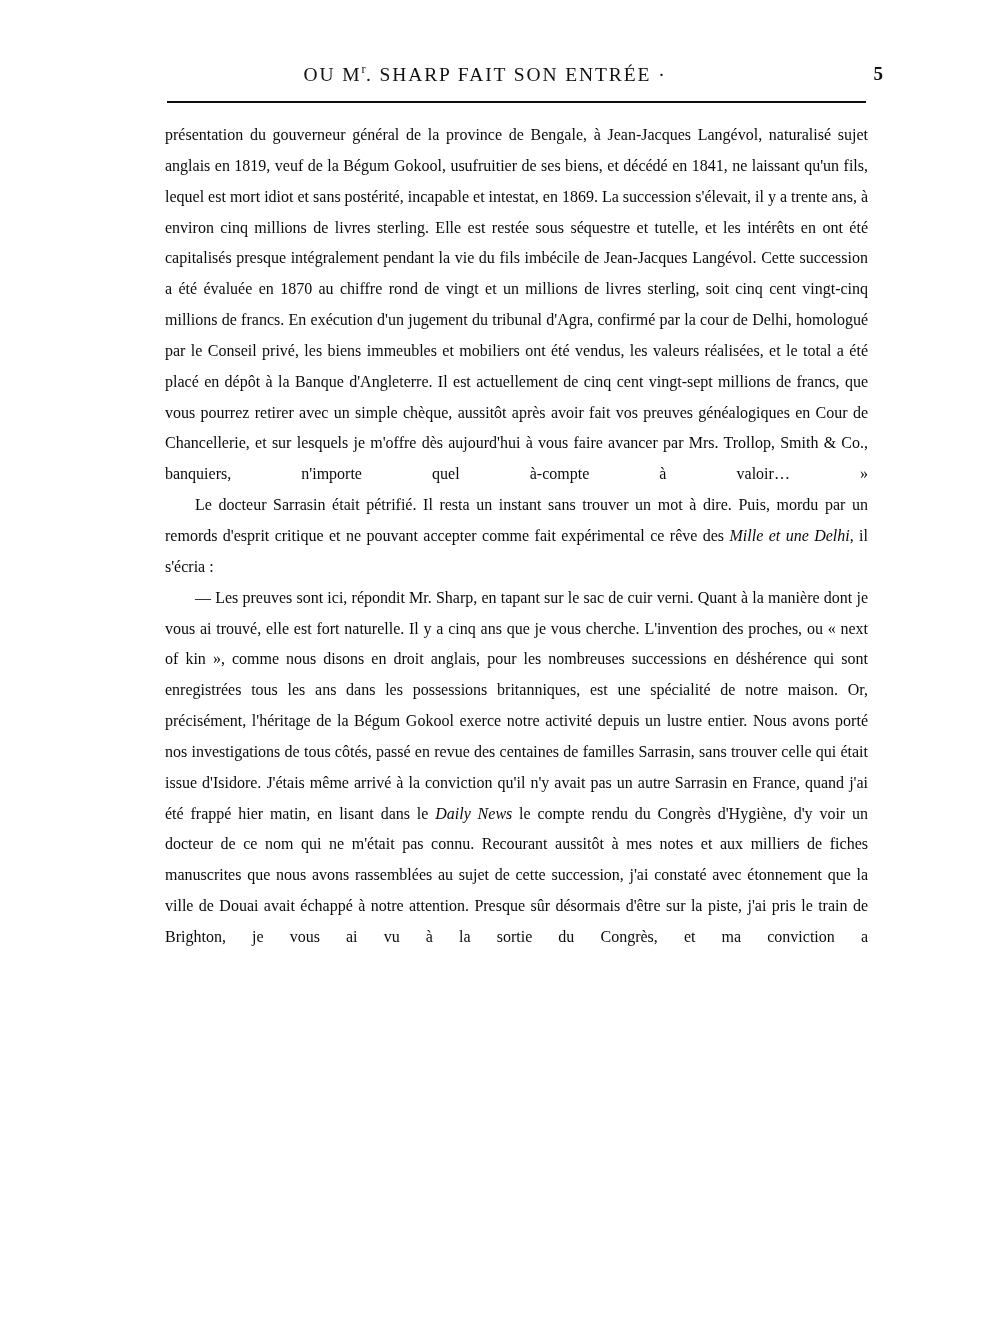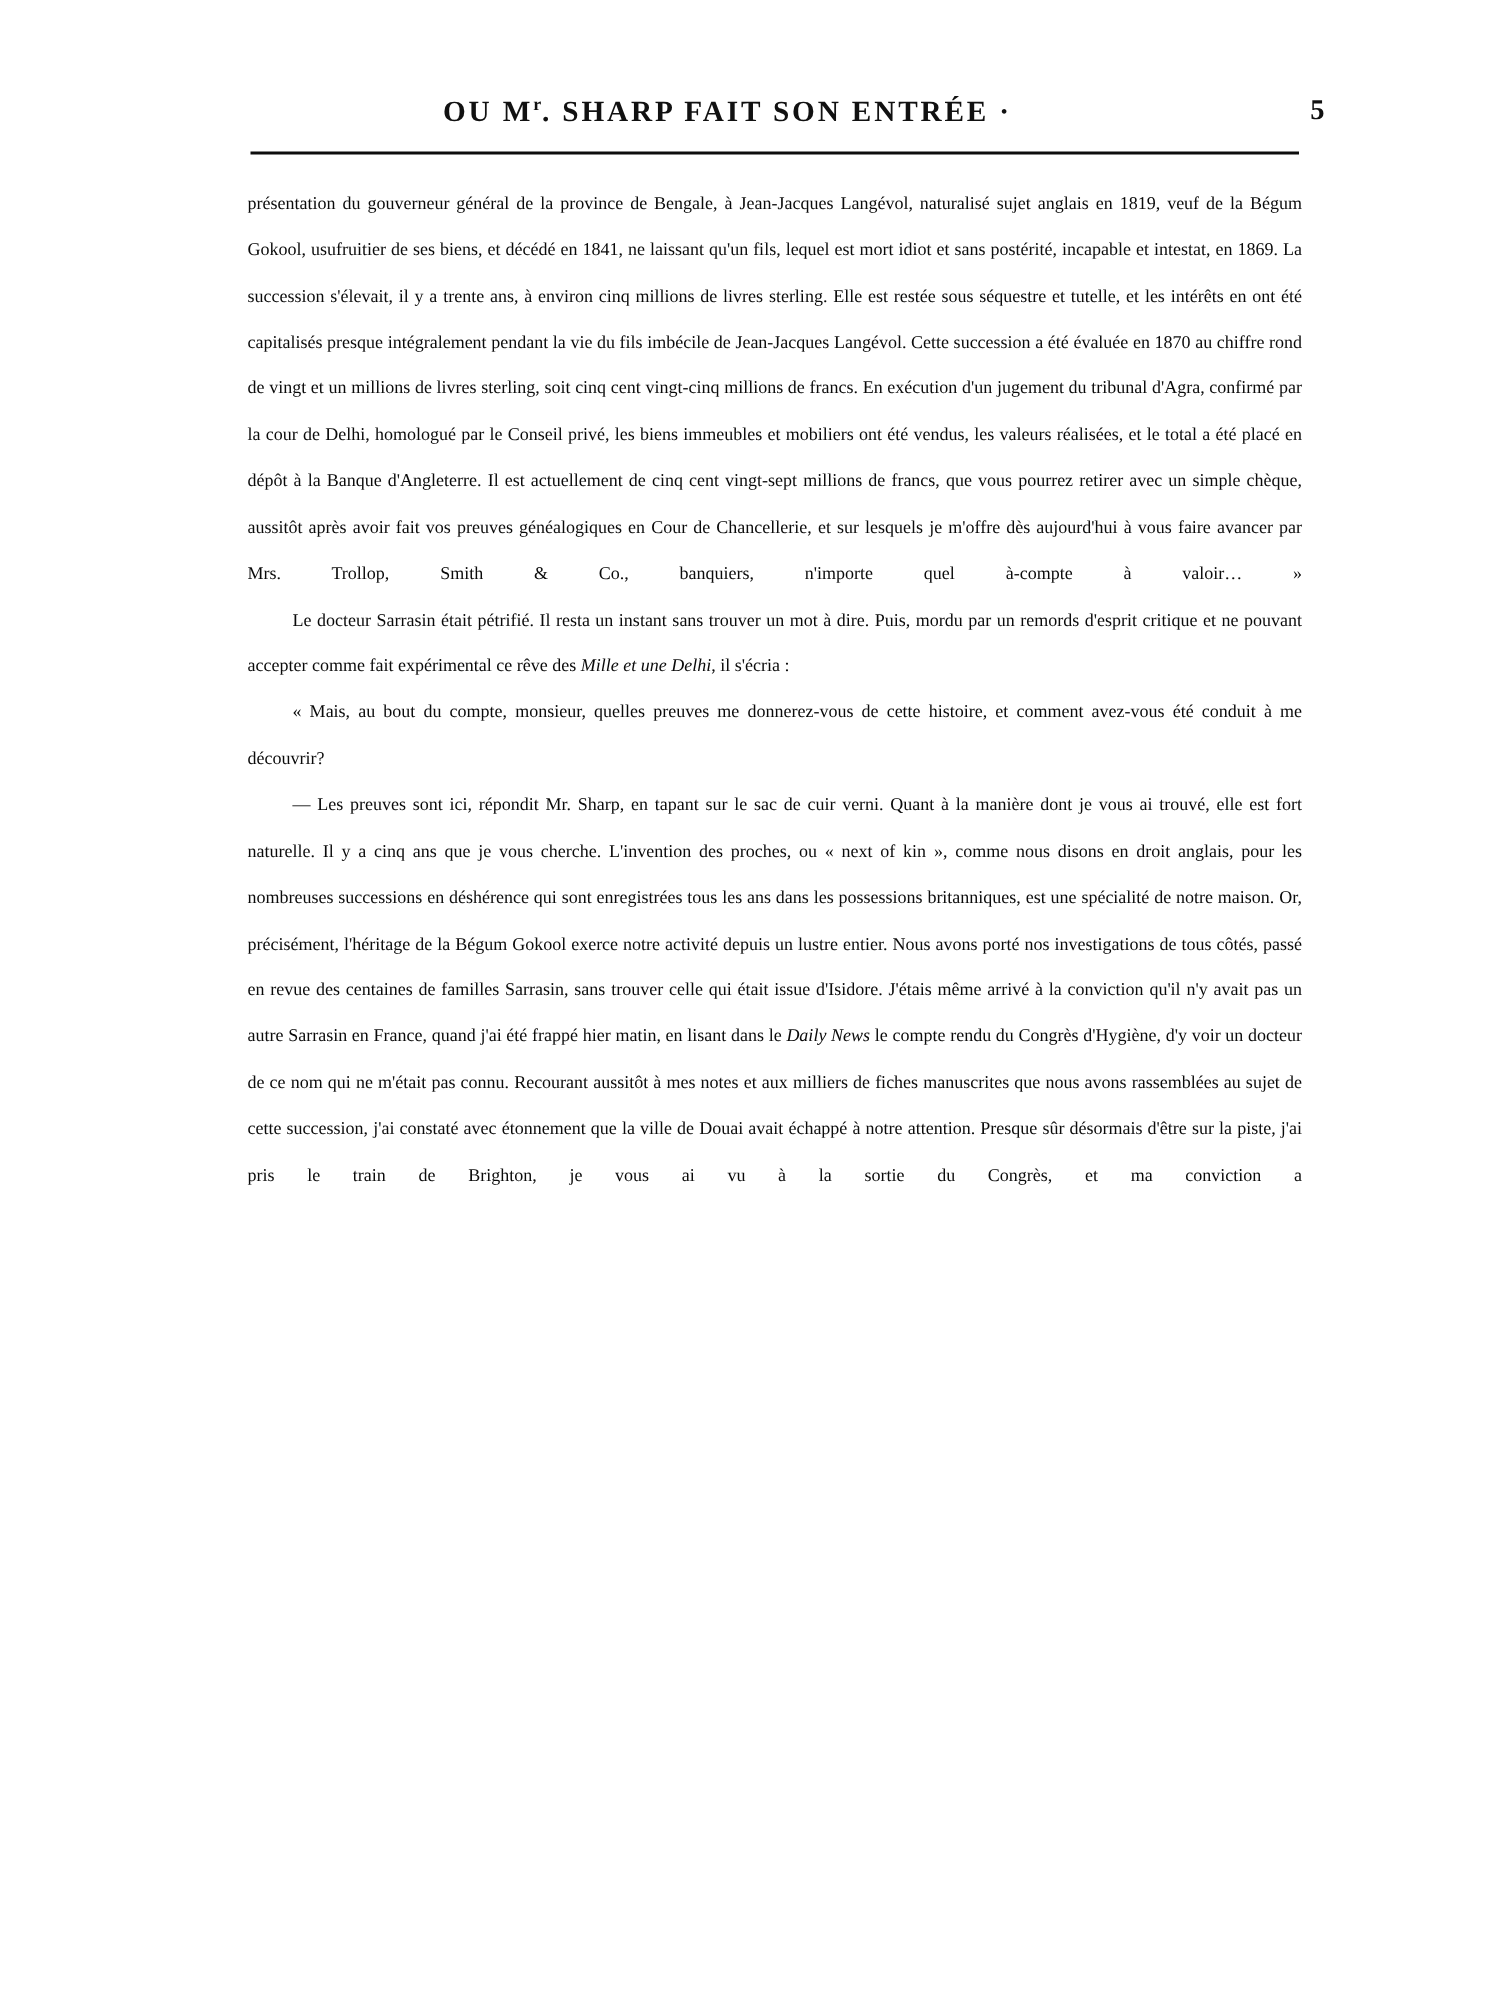--- a/index.html
+++ b/index.html
@@ -32,21 +32,21 @@
     width: 700px;
     height: 30px;
   }
   .head-title {
     position: absolute;
     left: 0;
     top: 0;
     width: 640px;
     text-align: center;
     font-size: 19.5px;
-    font-weight: bold;
+    font-weight: normal;
     letter-spacing: 1.9px;
     white-space: nowrap;
     color: #111;
   }
   .head-title .sup {
     font-size: 12px;
     vertical-align: super;
     letter-spacing: 0.5px;
   }
   .folio {
@@ -66,21 +66,21 @@
     height: 0;
     border-top: 2.2px solid #0d0d0d;
   }
 
   
   .textblock {
     position: absolute;
     left: 165px;
     top: 120px;
     width: 703px;
-    font-size: 12px;
+    font-size: 16px;
     line-height: 30.85px;
     text-align: justify;
     text-justify: inter-word;
     color: #0a0a0a;
     -webkit-font-smoothing: none;
   }
   .textblock p {
     margin: 0;
     text-indent: 30px;
     text-align: justify;
@@ -117,21 +117,20 @@
   <div class="rule"></div>
 
   <div class="textblock">
 
     <p class="cont just-all">présentation du gouverneur général de la province de Bengale, à Jean-Jacques Langévol, naturalisé sujet anglais en 1819, veuf de la Bégum Gokool, usufruitier de ses biens, et décédé en 1841, ne laissant qu'un fils, lequel est mort idiot et sans postérité, incapable et intestat, en 1869. La succession s'élevait, il y a trente ans, à environ cinq millions de livres sterling. Elle est restée sous séquestre et tutelle, et les intérêts en ont été capitalisés presque intégralement pendant la vie du fils imbécile de Jean-Jacques Langévol. Cette succession a été évaluée en 1870 au chiffre rond de vingt et un millions de livres sterling, soit cinq cent vingt-cinq millions de francs. En exécution d'un jugement du tribunal d'Agra, confirmé par la cour de Delhi, homologué par le Conseil privé, les biens immeubles et mobiliers ont été vendus, les valeurs réalisées, et le total a été placé en dépôt à la Banque d'Angleterre. Il est actuellement de cinq cent vingt-sept millions de francs, que vous pourrez retirer avec un simple chèque, aussitôt après avoir fait vos preuves généalogiques en Cour de Chancellerie, et sur lesquels je m'offre dès aujourd'hui à vous faire avancer par Mrs. Trollop, Smith &amp; Co., banquiers, n'importe quel à-compte à valoir… »</p>
 
     <p class="just-left">
       <span>Le docteur Sarrasin était pétrifié. Il resta un instant sans trouver un mot à dire. Puis, mordu par un remords d'esprit critique et ne pouvant accepter comme fait expérimental ce rêve des </span><i>Mille et une Delhi</i><span>, il s'écria :</span>
     </p>
 
-    <p class="just-left">« Mais, au bout du compte, monsieur, quelles preuves me donnerez-vous de cette histoire, et comment avez-vous été conduit à me découvrir?</p>
 
     <p class="just-all">
       <span>— Les preuves sont ici, répondit Mr. Sharp, en tapant sur le sac de cuir verni. Quant à la manière dont je vous ai trouvé, elle est fort naturelle. Il y a cinq ans que je vous cherche. L'invention des proches, ou « next of kin », comme nous disons en droit anglais, pour les nombreuses successions en déshérence qui sont enregistrées tous les ans dans les possessions britanniques, est une spécialité de notre maison. Or, précisément, l'héritage de la Bégum Gokool exerce notre activité depuis un lustre entier. Nous avons porté nos investigations de tous côtés, passé en revue des centaines de familles Sarrasin, sans trouver celle qui était issue d'Isidore. J'étais même arrivé à la conviction qu'il n'y avait pas un autre Sarrasin en France, quand j'ai été frappé hier matin, en lisant dans le </span><i>Daily News</i><span> le compte rendu du Congrès d'Hygiène, d'y voir un docteur de ce nom qui ne m'était pas connu. Recourant aussitôt à mes notes et aux milliers de fiches manuscrites que nous avons rassemblées au sujet de cette succession, j'ai constaté avec étonnement que la ville de Douai avait échappé à notre attention. Presque sûr désormais d'être sur la piste, j'ai pris le train de Brighton, je vous ai vu à la sortie du Congrès, et ma conviction a</span>
     </p>
 
   </div>
 
 </div>
 
 </body></html>

